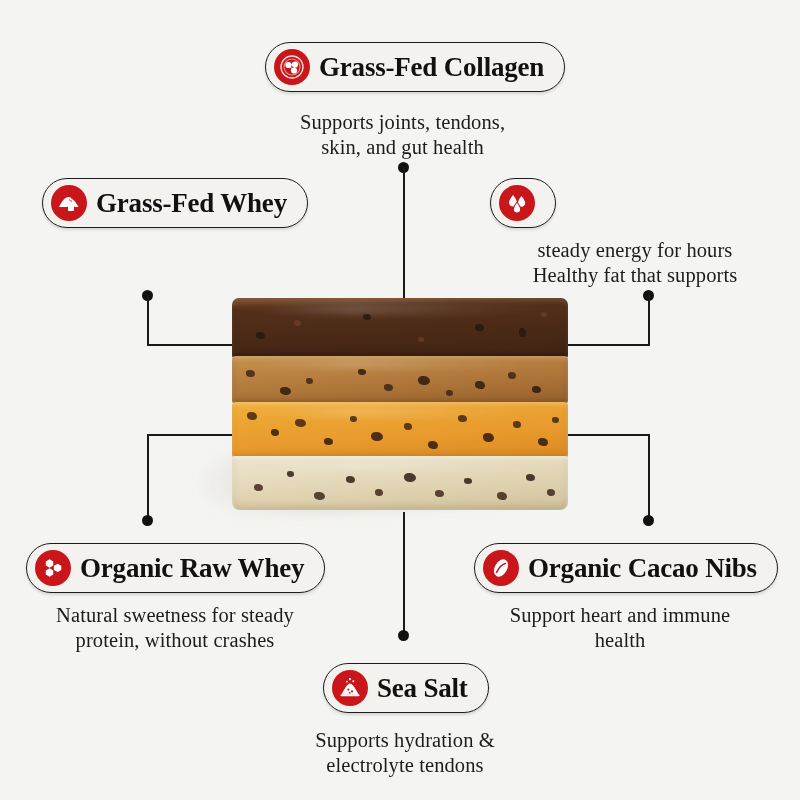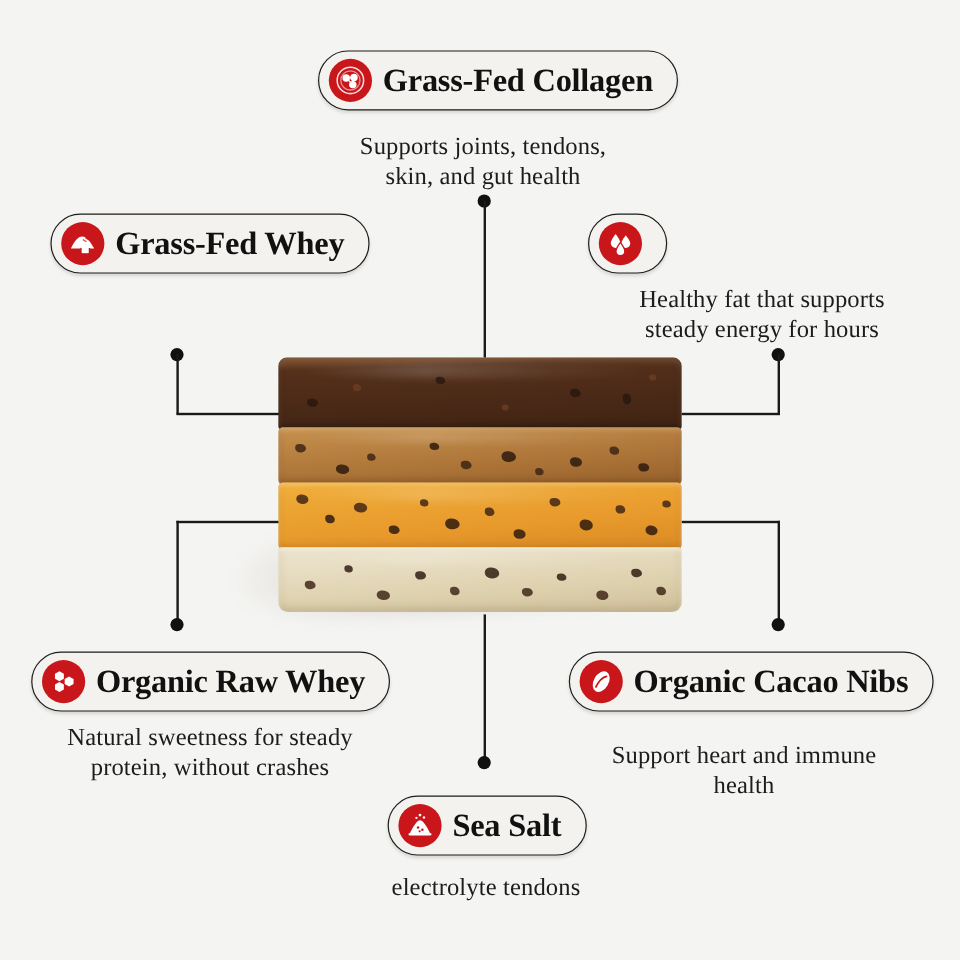--- a/index.html
+++ b/index.html
@@ -297,22 +297,22 @@
   <div class="pill" style="left:490px; top:178px;">
     <span class="badge">
       <svg width="26" height="26" viewBox="0 0 26 26">
         <path d="M9 5 C9 5, 5 10, 5 12.6 C5 15, 6.9 16.6, 9 16.6 C11.1 16.6, 13 15, 13 12.6 C13 10, 9 5, 9 5 Z" fill="#ffffff"></path>
         <path d="M17.5 6 C17.5 6, 13.8 10.6, 13.8 13 C13.8 15.2, 15.5 16.7, 17.5 16.7 C19.5 16.7, 21.2 15.2, 21.2 13 C21.2 10.6, 17.5 6, 17.5 6 Z" fill="#ffffff"></path>
         <path d="M13 12 C13 12, 9.3 17, 9.3 19.6 C9.3 21.6, 10.9 23, 13 23 C15.1 23, 16.7 21.6, 16.7 19.6 C16.7 17, 13 12, 13 12 Z" fill="#ffffff" stroke="#c8161b" stroke-width="1.1"></path>
       </svg>
     </span>
   </div>
   <div class="desc" style="left:490px; top:238px; width:290px;">
+    <div>steady energy for hours</div>
     <div>Healthy fat that supports</div>
-    <div>steady energy for hours</div>
   </div>
 
   <div class="pill" style="left:26px; top:543px;">
     <span class="badge">
       <svg width="26" height="26" viewBox="0 0 26 26">
         <polygon points="9.5,4.3 13.2,6.4 13.2,10.6 9.5,12.7 5.8,10.6 5.8,6.4" fill="#ffffff"></polygon>
         <polygon points="17.6,8.7 21.3,10.8 21.3,15 17.6,17.1 13.9,15 13.9,10.8" fill="#ffffff"></polygon>
         <polygon points="9.5,13.3 13.2,15.4 13.2,19.6 9.5,21.7 5.8,19.6 5.8,15.4" fill="#ffffff"></polygon>
       </svg>
     </span>
@@ -325,37 +325,38 @@
 
   <div class="pill" style="left:474px; top:543px;">
     <span class="badge">
       <svg width="26" height="26" viewBox="0 0 26 26">
         <ellipse cx="13" cy="13" rx="6.2" ry="9.3" fill="#ffffff" transform="rotate(30 13 13)"></ellipse>
         <path d="M8.6 17.4 C10.5 13.4, 13.6 9.6, 17.4 8.6" fill="none" stroke="#c8161b" stroke-width="1.5" stroke-linecap="round"></path>
       </svg>
     </span>
     <span class="pill-text">Organic Cacao Nibs</span>
   </div>
-  <div class="desc" style="left:470px; top:618px; width:300px;">
+  <div class="desc" style="left:470px; top:603px; width:300px;">
     <div>Support heart and immune</div>
     <div>health</div>
   </div>
 
   <div class="pill" style="left:323px; top:663px;">
     <span class="badge">
       <svg width="26" height="26" viewBox="0 0 26 26">
         <path d="M4.5 19.5 C7.5 13.5, 10.5 8.5, 13 8.5 C15.5 8.5, 18.5 13.5, 21.5 19.5 Z" fill="#ffffff"></path>
         <rect x="3.5" y="19.2" width="19" height="2.1" rx="1" fill="#ffffff"></rect>
         <circle cx="13" cy="4.2" r="1.15" fill="#ffffff"></circle>
         <circle cx="16.3" cy="6.3" r="1" fill="#ffffff"></circle>
         <circle cx="10" cy="6.6" r="0.95" fill="#ffffff"></circle>
         <circle cx="11.4" cy="14.6" r="1.05" fill="#c8161b"></circle>
         <circle cx="15" cy="16.4" r="1.05" fill="#c8161b"></circle>
         <circle cx="12.7" cy="17.8" r="0.9" fill="#c8161b"></circle>
       </svg>
     </span>
     <span class="pill-text">Sea Salt</span>
   </div>
   <div class="desc" style="left:270px; top:728px; width:270px;">
+    <div>Supports hydration &amp;</div>
     <div>electrolyte tendons</div>
   </div>
 
 </div>
 
 </body></html>

